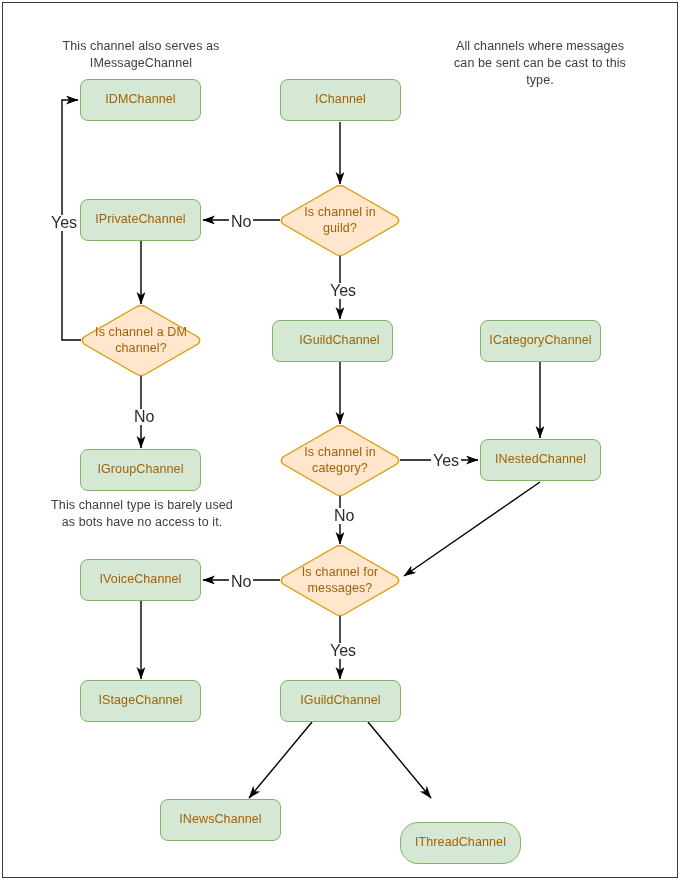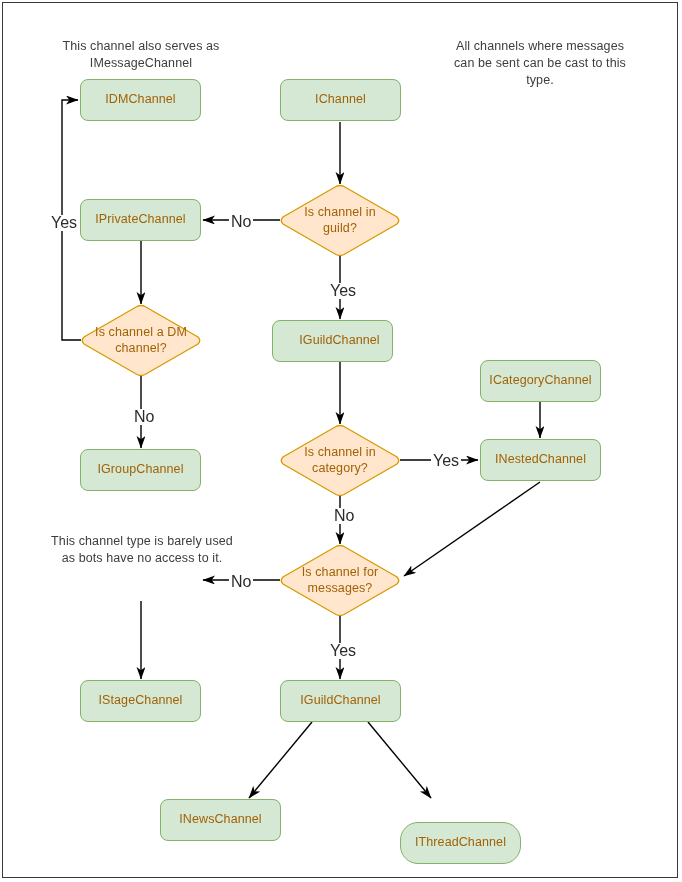--- a/index.html
+++ b/index.html
@@ -154,21 +154,21 @@
 
       
       <path d="M368,722 L431,798"></path>
     </g>
   </svg>
 
   <div class="note" style="left:48px; top:38px; width:186px;">This channel also serves as IMessageChannel</div>
 
   <div class="note" style="left:445px; top:38px; width:190px;">All channels where messages can be sent can be cast to this type.</div>
 
-  <div class="note" style="left:44px; top:497px; width:196px;margin-top:36px;">This channel type is barely used as bots have no access to it.</div>
+  <div class="note" style="left:44px; top:497px; width:196px;">This channel type is barely used as bots have no access to it.</div>
 
   <div class="node box" style="left:80px; top:79px; width:121px; height:42px;">
     <span>IDMChannel</span>
   </div>
 
   <div class="node box" style="left:280px; top:79px; width:121px; height:42px;">
     <span>IChannel</span>
   </div>
 
 
@@ -187,39 +187,42 @@
     <svg class="dshape" viewBox="0 0 120 71" xmlns="http://www.w3.org/2000/svg">
       <path d="M56,1.5 Q60,-0.5 64,1.5 L117,32 Q120.5,35.5 117,39 L64,69.5 Q60,71.5 56,69.5 L3,39 Q-0.5,35.5 3,32 Z" fill="#ffe6cc" stroke="#d79b00" stroke-width="1.3"></path>
     </svg>
     <span class="dlabel">Is channel a DM channel?</span>
   </div>
 
   <div class="node box" style="left:272px; top:320px; width:121px; height:42px;padding-left:14px;">
     <span>IGuildChannel</span>
   </div>
 
-  <div class="node box" style="left:480px; top:320px; width:121px; height:42px;margin-top:40px;">
+  <div class="node box" style="left:480px; top:320px; width:121px; height:42px;">
     <span>ICategoryChannel</span>
   </div>
 
   <div class="node box" style="left:80px; top:449px; width:121px; height:42px;">
     <span>IGroupChannel</span>
   </div>
 
   <div class="node diamond" style="left:280px; top:425px; width:120px; height:71px;">
     <svg class="dshape" viewBox="0 0 120 71" xmlns="http://www.w3.org/2000/svg">
       <path d="M56,1.5 Q60,-0.5 64,1.5 L117,32 Q120.5,35.5 117,39 L64,69.5 Q60,71.5 56,69.5 L3,39 Q-0.5,35.5 3,32 Z" fill="#ffe6cc" stroke="#d79b00" stroke-width="1.3"></path>
     </svg>
     <span class="dlabel">Is channel in category?</span>
   </div>
 
   <div class="node box" style="left:480px; top:439px; width:121px; height:42px;">
     <span>INestedChannel</span>
   </div>
 
+  <div class="node box" style="left:80px; top:559px; width:121px; height:42px;">
+    <span>IVoiceChannel</span>
+  </div>
 
   <div class="node diamond" style="left:280px; top:545px; width:120px; height:71px;">
     <svg class="dshape" viewBox="0 0 120 71" xmlns="http://www.w3.org/2000/svg">
       <path d="M56,1.5 Q60,-0.5 64,1.5 L117,32 Q120.5,35.5 117,39 L64,69.5 Q60,71.5 56,69.5 L3,39 Q-0.5,35.5 3,32 Z" fill="#ffe6cc" stroke="#d79b00" stroke-width="1.3"></path>
     </svg>
     <span class="dlabel">Is channel for messages?</span>
   </div>
 
   <div class="node box" style="left:80px; top:680px; width:121px; height:42px;">
     <span>IStageChannel</span>

